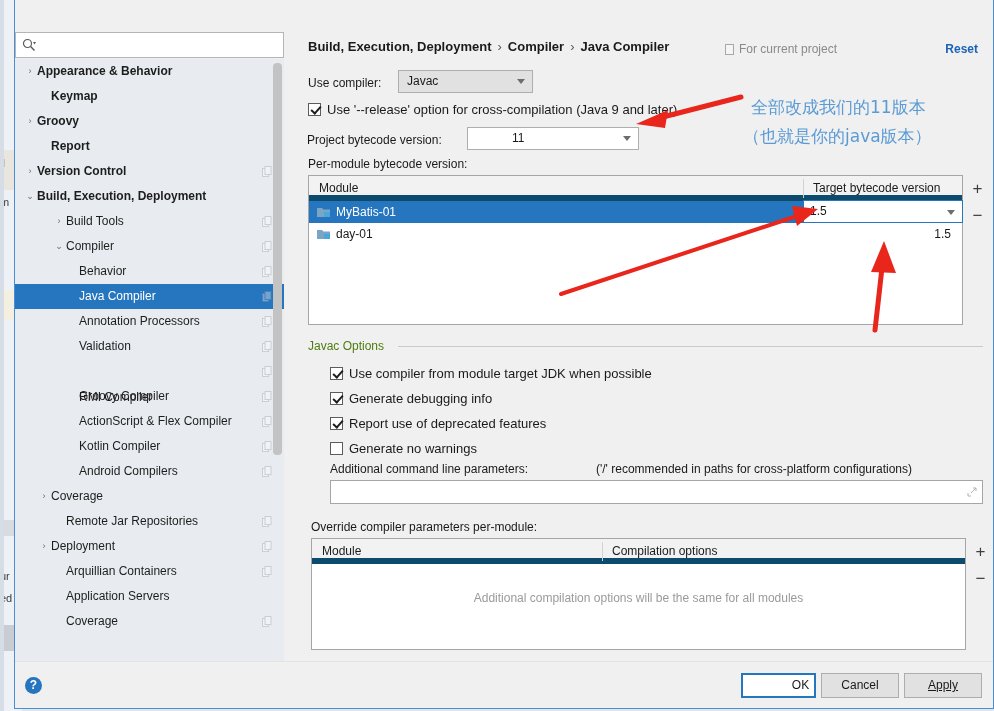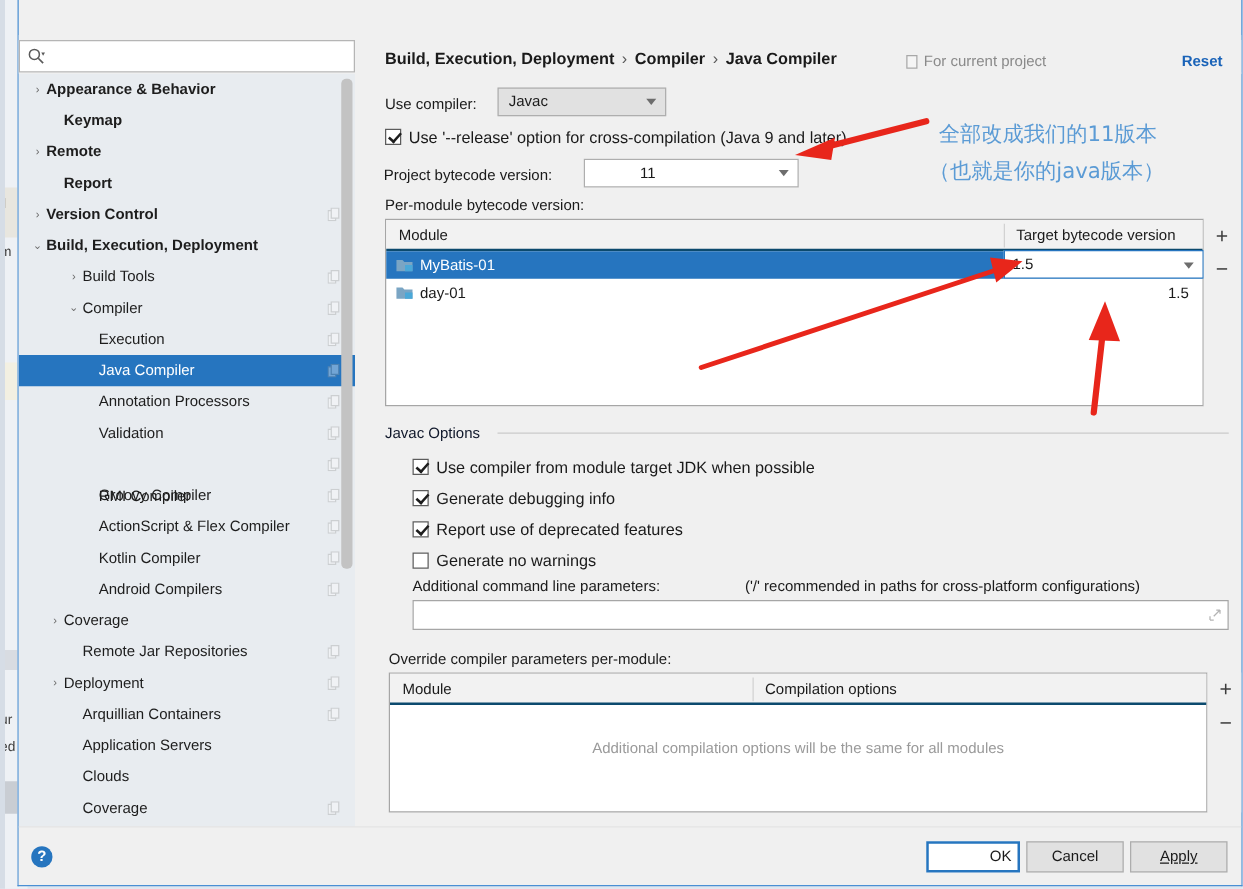--- a/index.html
+++ b/index.html
@@ -163,21 +163,21 @@
     transform: rotate(42deg);
   }
 
   
   .tbl {
     position: absolute; background: #ffffff;
     border: 1px solid #a6a6a6;
   }
   .tbl-head {
     position: absolute; left: 0; top: 0; right: 0; height: 25px;
-    background: #f2f2f2; border-bottom: 2px solid #0c4a6e;
+    background: #f2f2f2; border-bottom: 6px solid #0c4a6e;
   }
   .tbl-head .th {
     position: absolute; top: 0; height: 24px; line-height: 24px;
     font-size: 12px; color: #1a1a1a; padding-left: 10px;
   }
   .tbl-head .divider {
     position: absolute; top: 3px; height: 19px; width: 1px; background: #d2d2d2;
   }
   .trow {
     position: absolute; left: 0; right: 0; height: 22px; line-height: 22px;
@@ -198,21 +198,21 @@
     text-align: center; line-height: 27px; font-size: 17px;
     color: #3d3d3d; cursor: pointer;
   }
   .empty-msg {
     position: absolute; left: 0; right: 0; text-align: center;
     font-size: 12px; color: #9a9a9a;
   }
 
   
   .group-title {
-    position: absolute; font-size: 12px; color: #0f172a; background: #f0f0f0;
+    position: absolute; font-size: 12px; color: #4d7c0f; background: #f0f0f0;
     padding-right: 6px; z-index: 2;
   }
   .group-line {
     position: absolute; height: 1px; background: #cacaca;
   }
 
   
   .textfield {
     position: absolute; height: 24px; background: #fff;
     border: 1px solid #a6a6a6;
@@ -289,21 +289,21 @@
     <div id="sidebar-items">
         <div class="tree-item bold">
           <span class="twisty" style="left: 8px;">›</span>
           <span class="tlabel" style="left: 22px;">Appearance &amp; Behavior</span>
         </div>
         <div class="tree-item bold">
           <span class="tlabel" style="left: 36px;">Keymap</span>
         </div>
         <div class="tree-item bold">
           <span class="twisty" style="left: 8px;">›</span>
-          <span class="tlabel" style="left: 22px;">Remote</span>
+          <span class="tlabel" style="left: 22px;">Groovy</span>
         </div>
         <div class="tree-item bold">
           <span class="tlabel" style="left: 36px;">Report</span>
         </div>
         <div class="tree-item bold">
           <span class="twisty" style="left: 8px;">›</span>
           <span class="tlabel" style="left: 22px;">Version Control</span>
           <svg class="copy-icon" viewBox="0 0 10 11">
             <rect x="0.5" y="2.5" width="6" height="8" fill="#fff" stroke="#9a9a9a"></rect>
             <rect x="3" y="0.5" width="6" height="8" fill="#fff" stroke="#9a9a9a"></rect>
@@ -323,21 +323,21 @@
         </div>
         <div class="tree-item">
           <span class="twisty" style="left: 37px;">⌄</span>
           <span class="tlabel" style="left: 51px;">Compiler</span>
           <svg class="copy-icon" viewBox="0 0 10 11">
             <rect x="0.5" y="2.5" width="6" height="8" fill="#fff" stroke="#9a9a9a"></rect>
             <rect x="3" y="0.5" width="6" height="8" fill="#fff" stroke="#9a9a9a"></rect>
           </svg>
         </div>
         <div class="tree-item">
-          <span class="tlabel" style="left: 64px;">Execution</span>
+          <span class="tlabel" style="left: 64px;">Behavior</span>
           <svg class="copy-icon" viewBox="0 0 10 11">
             <rect x="0.5" y="2.5" width="6" height="8" fill="#fff" stroke="#9a9a9a"></rect>
             <rect x="3" y="0.5" width="6" height="8" fill="#fff" stroke="#9a9a9a"></rect>
           </svg>
         </div>
         <div class="tree-item selected">
           <span class="tlabel" style="left: 64px;">Java Compiler</span>
           <svg class="copy-icon" viewBox="0 0 10 11">
             <rect x="0.5" y="2.5" width="6" height="8" fill="#fff" stroke="#9a9a9a"></rect>
             <rect x="3" y="0.5" width="6" height="8" fill="#fff" stroke="#9a9a9a"></rect>
@@ -413,23 +413,20 @@
         </div>
         <div class="tree-item">
           <span class="tlabel" style="left: 51px;">Arquillian Containers</span>
           <svg class="copy-icon" viewBox="0 0 10 11">
             <rect x="0.5" y="2.5" width="6" height="8" fill="#fff" stroke="#9a9a9a"></rect>
             <rect x="3" y="0.5" width="6" height="8" fill="#fff" stroke="#9a9a9a"></rect>
           </svg>
         </div>
         <div class="tree-item">
           <span class="tlabel" style="left: 51px;">Application Servers</span>
-        </div>
-        <div class="tree-item">
-          <span class="tlabel" style="left: 51px;">Clouds</span>
         </div>
         <div class="tree-item">
           <span class="tlabel" style="left: 51px;">Coverage</span>
           <svg class="copy-icon" viewBox="0 0 10 11">
             <rect x="0.5" y="2.5" width="6" height="8" fill="#fff" stroke="#9a9a9a"></rect>
             <rect x="3" y="0.5" width="6" height="8" fill="#fff" stroke="#9a9a9a"></rect>
           </svg>
         </div>
       </div>
     <div id="sidebar-thumb" style="top: 4px; height: 392px;"></div>

